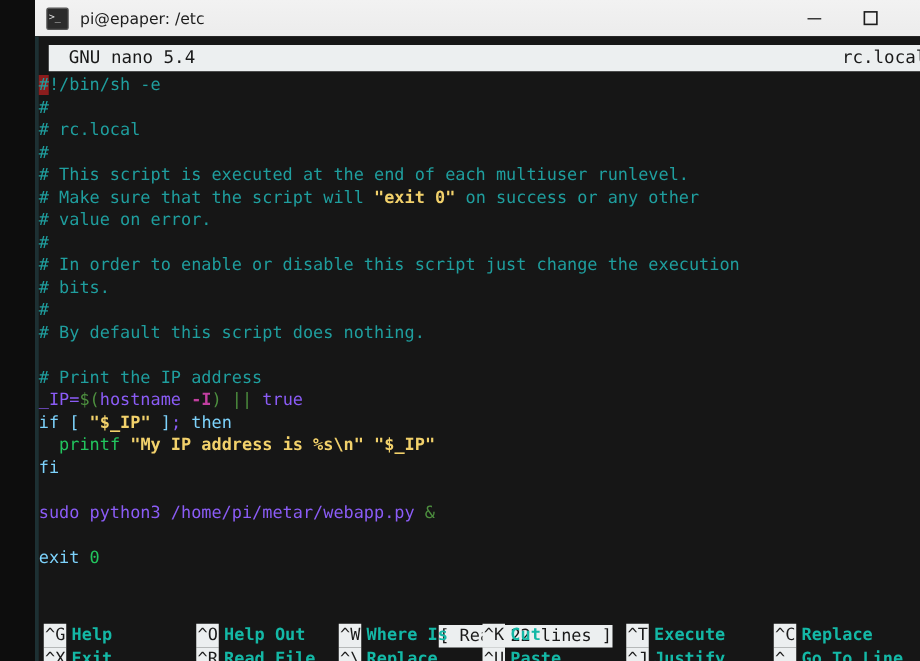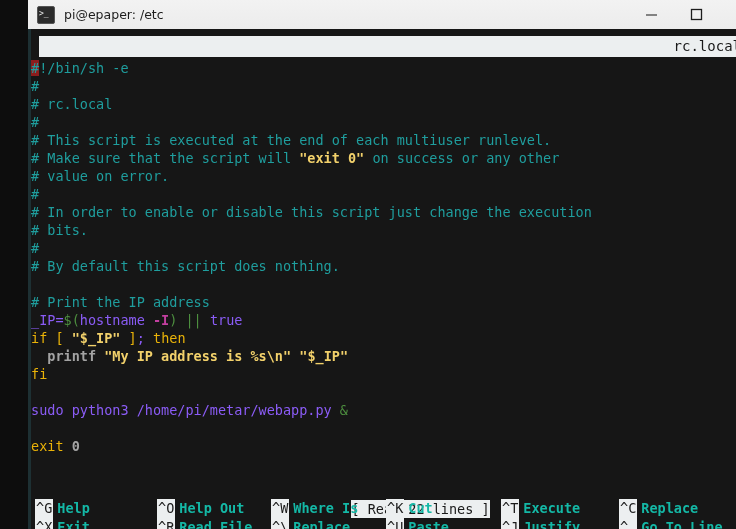--- a/index.html
+++ b/index.html
@@ -68,25 +68,25 @@
     position:absolute;left:0;top:30px;width:700px;
     font-size:13.5px;line-height:18px;
     white-space:pre;
     color:#e6e6e6;
   }
   .code .ln{height:18px;}
 
   
   .cm{color:#1f9e9e;}            
   .str{color:#f2d16b;font-weight:bold;}   
-  .kw{color:#eab308;text-align:center;}            
+  .kw{color:#7dd3fc;text-align:center;}            
   .op{color:#4d8f3f;}            
   .flag{color:#c23fa0;font-weight:bold;}  
   .pl{color:#8b5cf6;}            
-  .bo{color:#a3a3a3;font-weight:bold;}
+  .bo{color:#22c55e;font-weight:normal;}
   .cursor{background:#8c1d1d;color:#1f9e9e;}
 
   
   .status{
     position:absolute;top:453px;left:0;width:714px;text-align:center;
     font-size:13.5px;line-height:18px;white-space:pre;
   }
   .status span{background:#eceff0;color:#191919;padding:1px 0;}
 
   
@@ -150,20 +150,21 @@
           </svg>
       </div>
     </div>
   </div>
 
   <div class="term">
     <div class="term-inner">
 
       <div class="nano-bar">
         <span class="nb-center">rc.local</span>
+        <span class="nb-left">GNU nano 5.4</span>
       </div>
 
       <div class="code" id="code-area"><div class="ln"><span class="cursor">#</span><span class="cm">!/bin/sh -e</span></div><div class="ln"><span class="cm">#</span></div><div class="ln"><span class="cm"># rc.local</span></div><div class="ln"><span class="cm">#</span></div><div class="ln"><span class="cm"># This script is executed at the end of each multiuser runlevel.</span></div><div class="ln"><span class="cm"># Make sure that the script will </span><span class="str">"exit 0"</span><span class="cm"> on success or any other</span></div><div class="ln"><span class="cm"># value on error.</span></div><div class="ln"><span class="cm">#</span></div><div class="ln"><span class="cm"># In order to enable or disable this script just change the execution</span></div><div class="ln"><span class="cm"># bits.</span></div><div class="ln"><span class="cm">#</span></div><div class="ln"><span class="cm"># By default this script does nothing.</span></div><div class="ln">&nbsp;</div><div class="ln"><span class="cm"># Print the IP address</span></div><div class="ln"><span class="pl">_IP=</span><span class="op">$(</span><span class="pl">hostname </span><span class="flag">-I</span><span class="op">)</span><span class="pl"> </span><span class="op">||</span><span class="pl"> true</span></div><div class="ln"><span class="kw">if</span><span class="pl"> </span><span class="kw">[</span><span class="pl"> </span><span class="str">"$_IP"</span><span class="pl"> </span><span class="kw">]</span><span class="pl">;</span><span class="kw"> then</span></div><div class="ln"><span class="pl">  </span><span class="bo">printf</span><span class="pl"> </span><span class="str">"My IP address is %s\n"</span><span class="pl"> </span><span class="str">"$_IP"</span></div><div class="ln"><span class="kw">fi</span></div><div class="ln">&nbsp;</div><div class="ln"><span class="pl">sudo python3 /home/pi/metar/webapp.py </span><span class="op">&amp;</span></div><div class="ln">&nbsp;</div><div class="ln"><span class="kw">exit</span><span class="pl"> </span><span class="bo">0</span></div></div>
 
       <div class="status">
         <span>[ Read 22 lines ]</span>
       </div>
 
       <div class="shortcuts" id="shortcut-bar">
           <div class="sc-col" style="left: 4px;">

